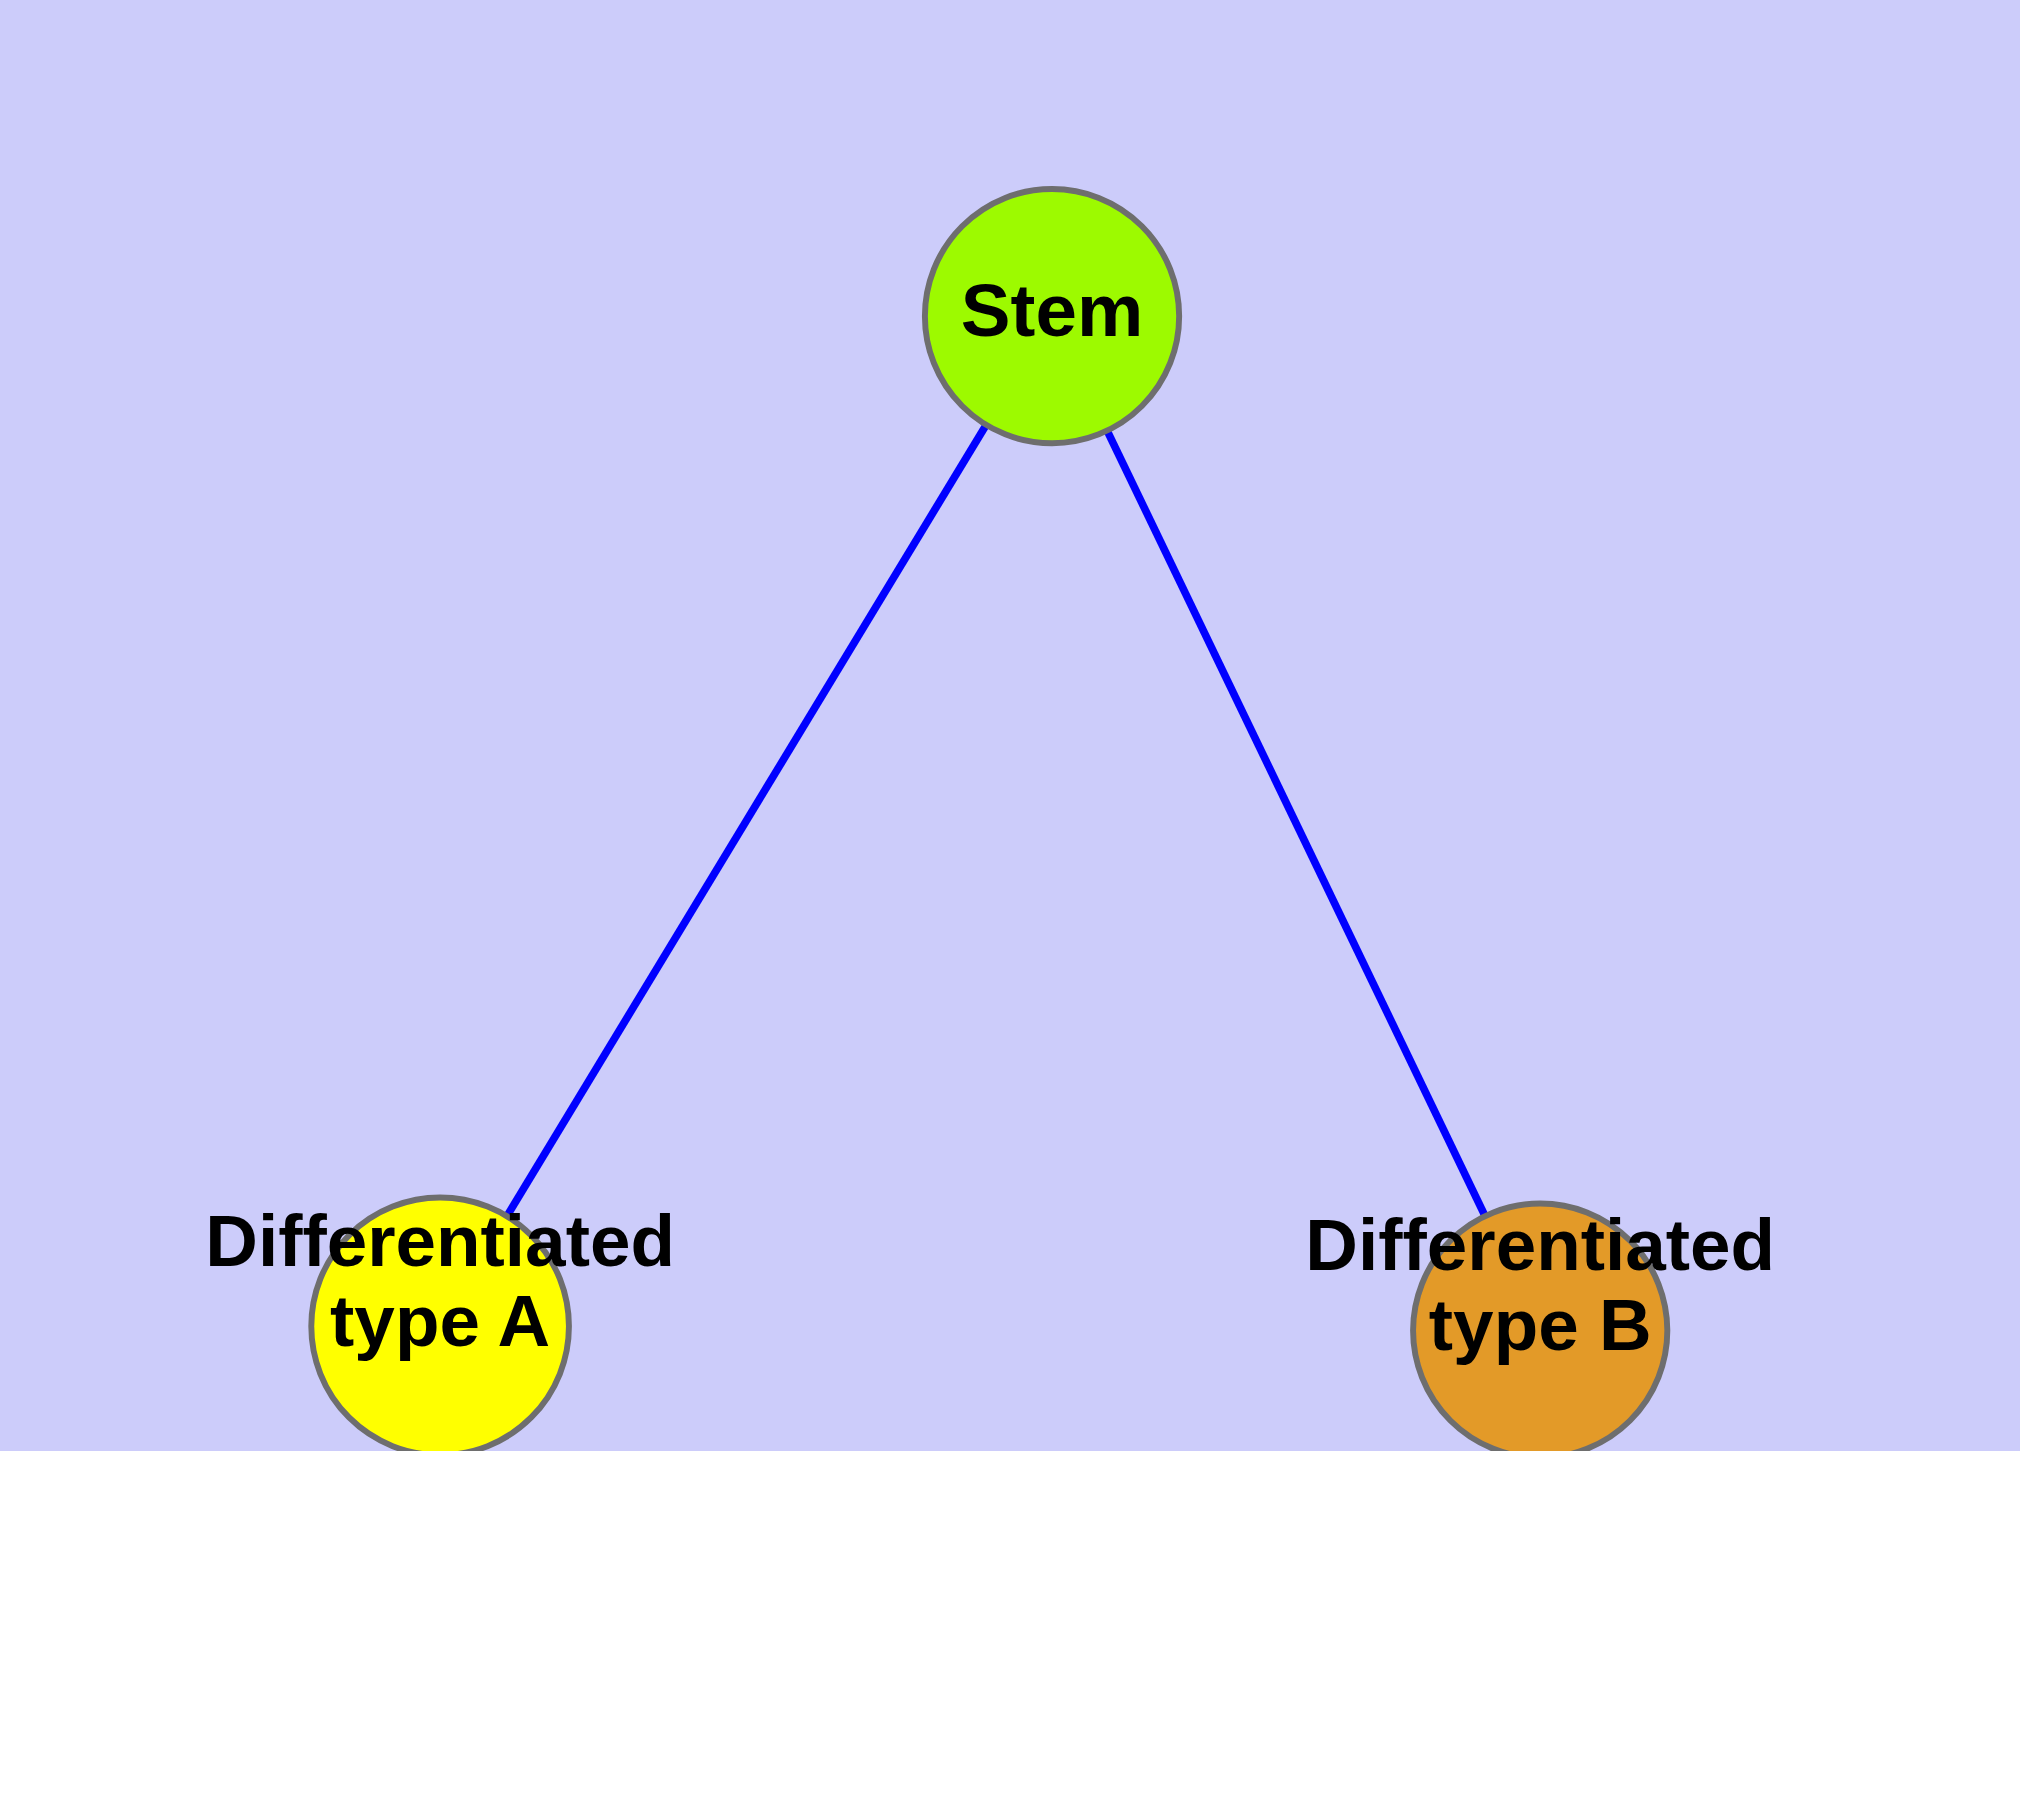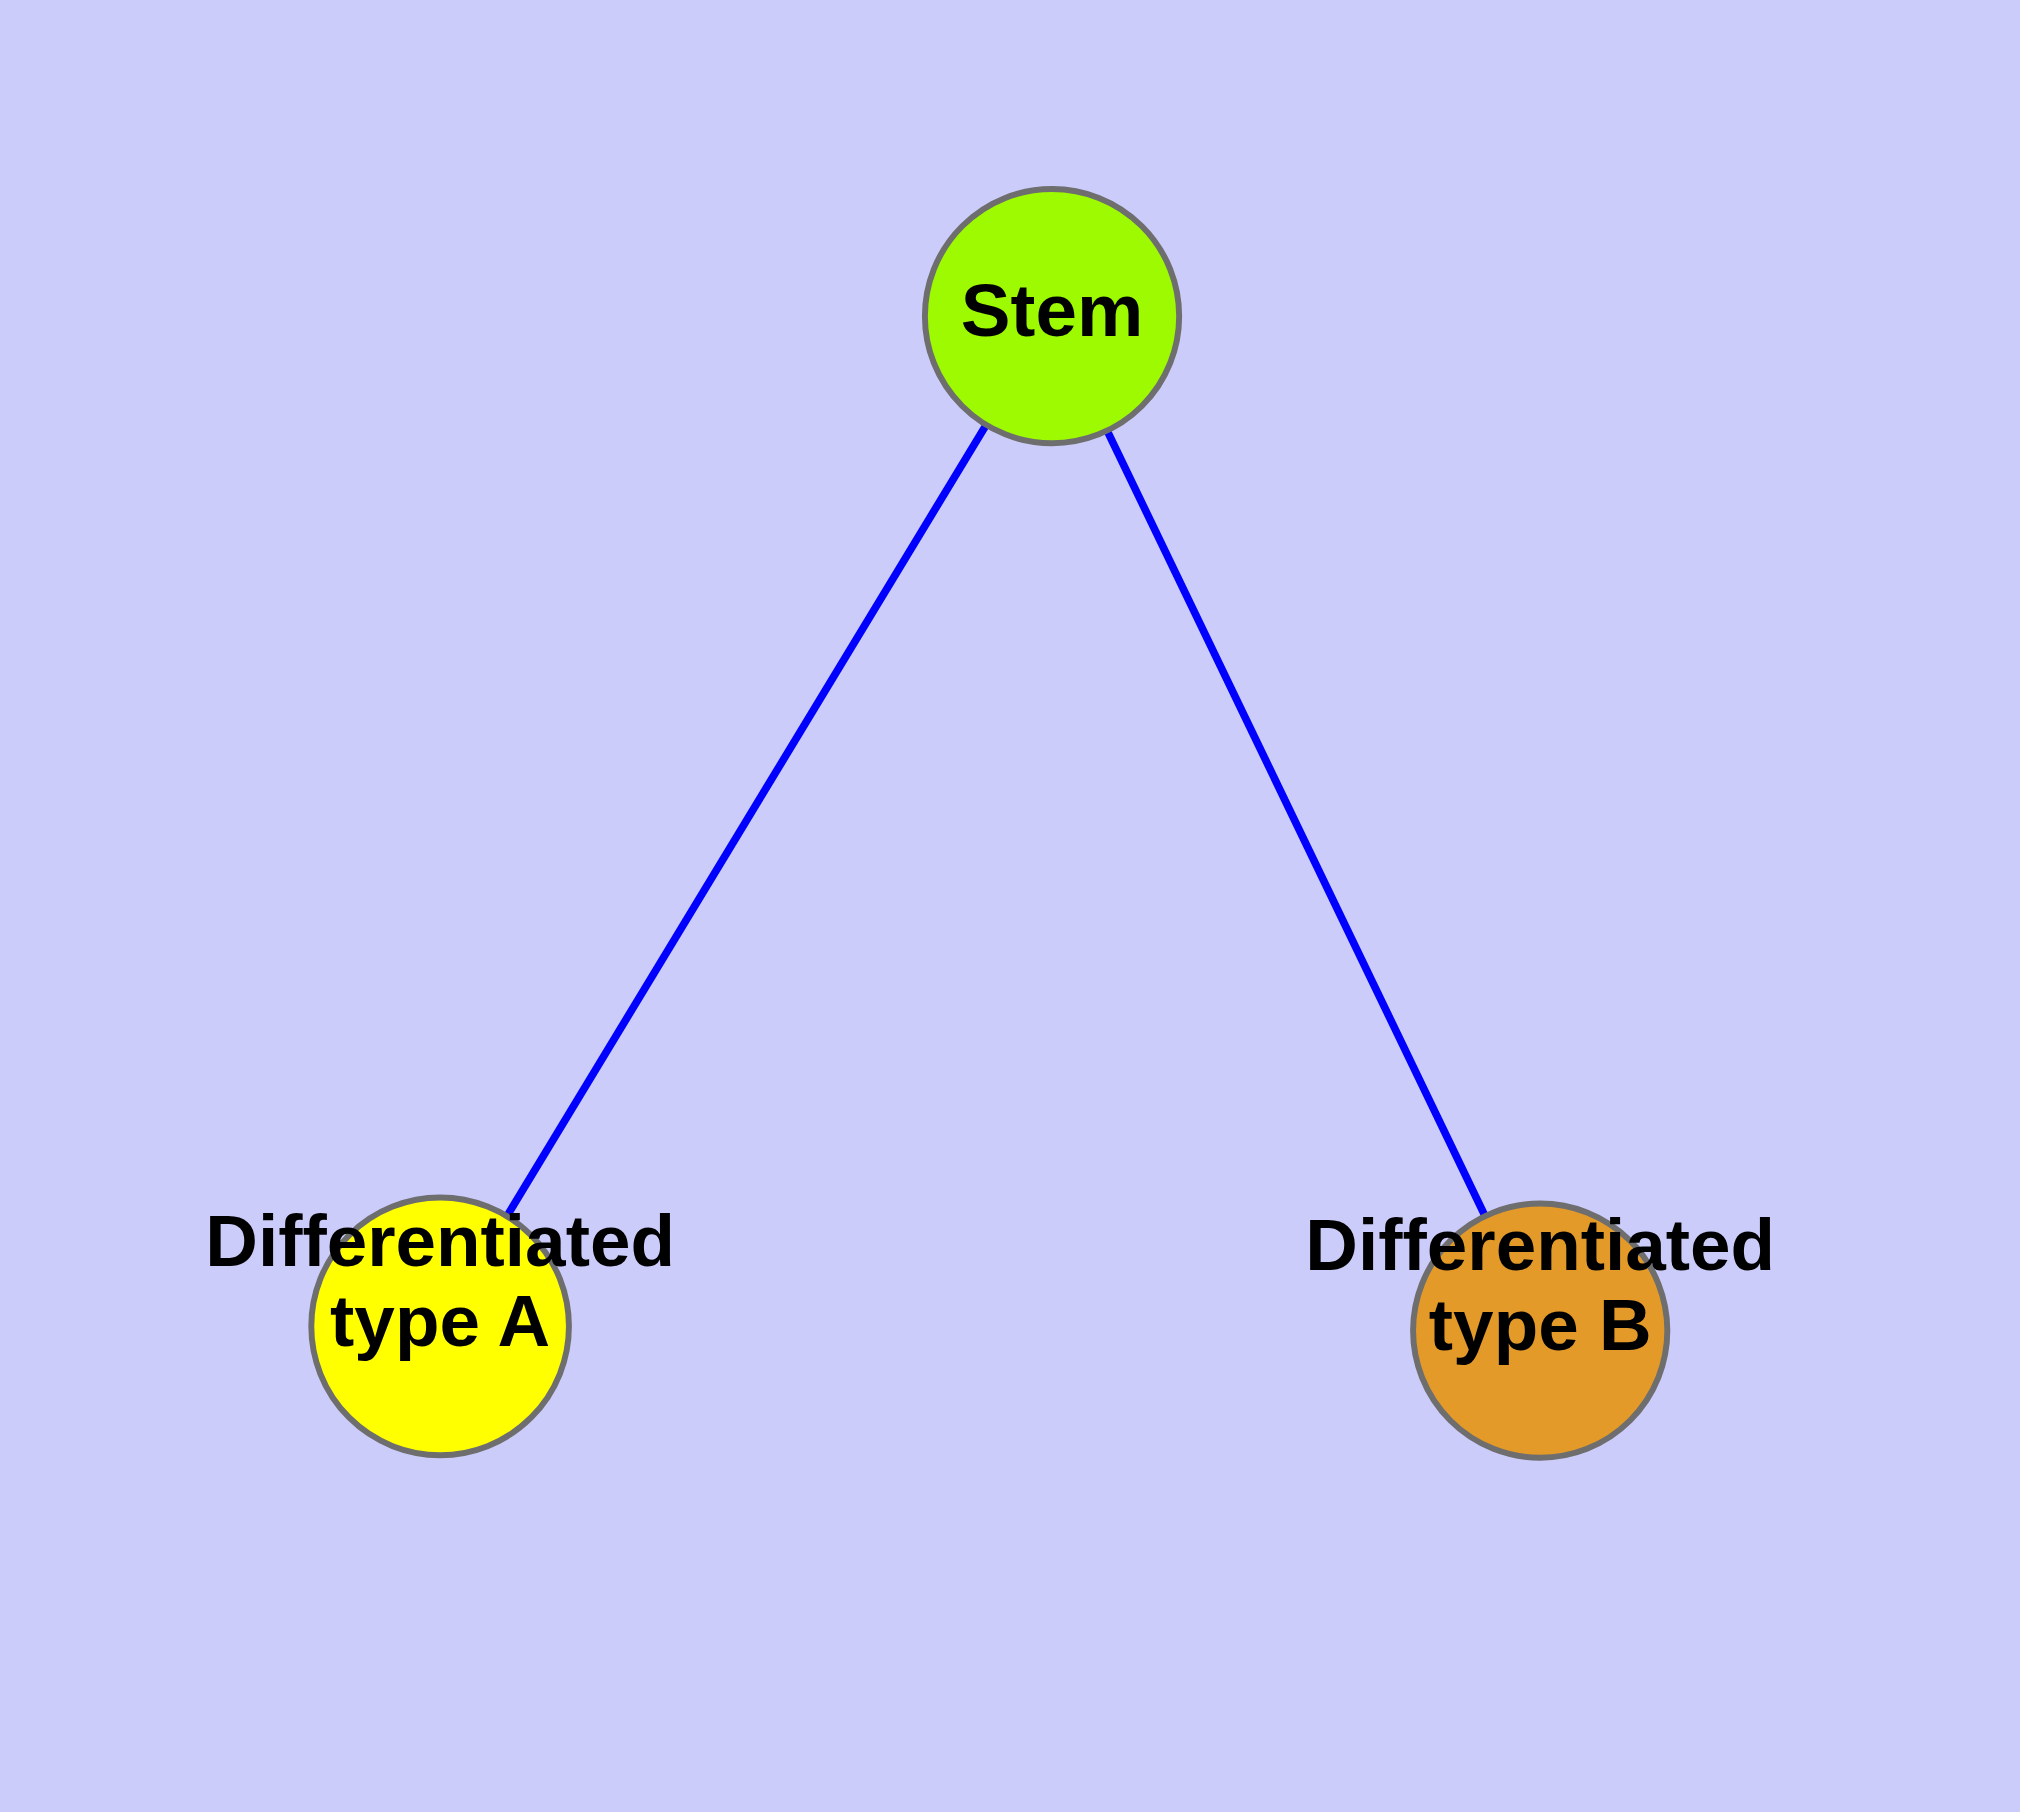--- a/index.html
+++ b/index.html
@@ -3,21 +3,21 @@
 <meta charset="utf-8">
 <style>
   html, body {
     margin: 0;
     padding: 0;
     background: #ffffff;
   }
   #canvas {
     position: relative;
     width: 2021px;
-    height: 1812px;
+    height: 1451px;
     overflow: hidden;
     font-family: "Liberation Sans", sans-serif;
   }
   #graph-svg {
     position: absolute;
     top: 0;
     left: 0;
     width: 2021px;
     height: 1812px;
     display: block;

